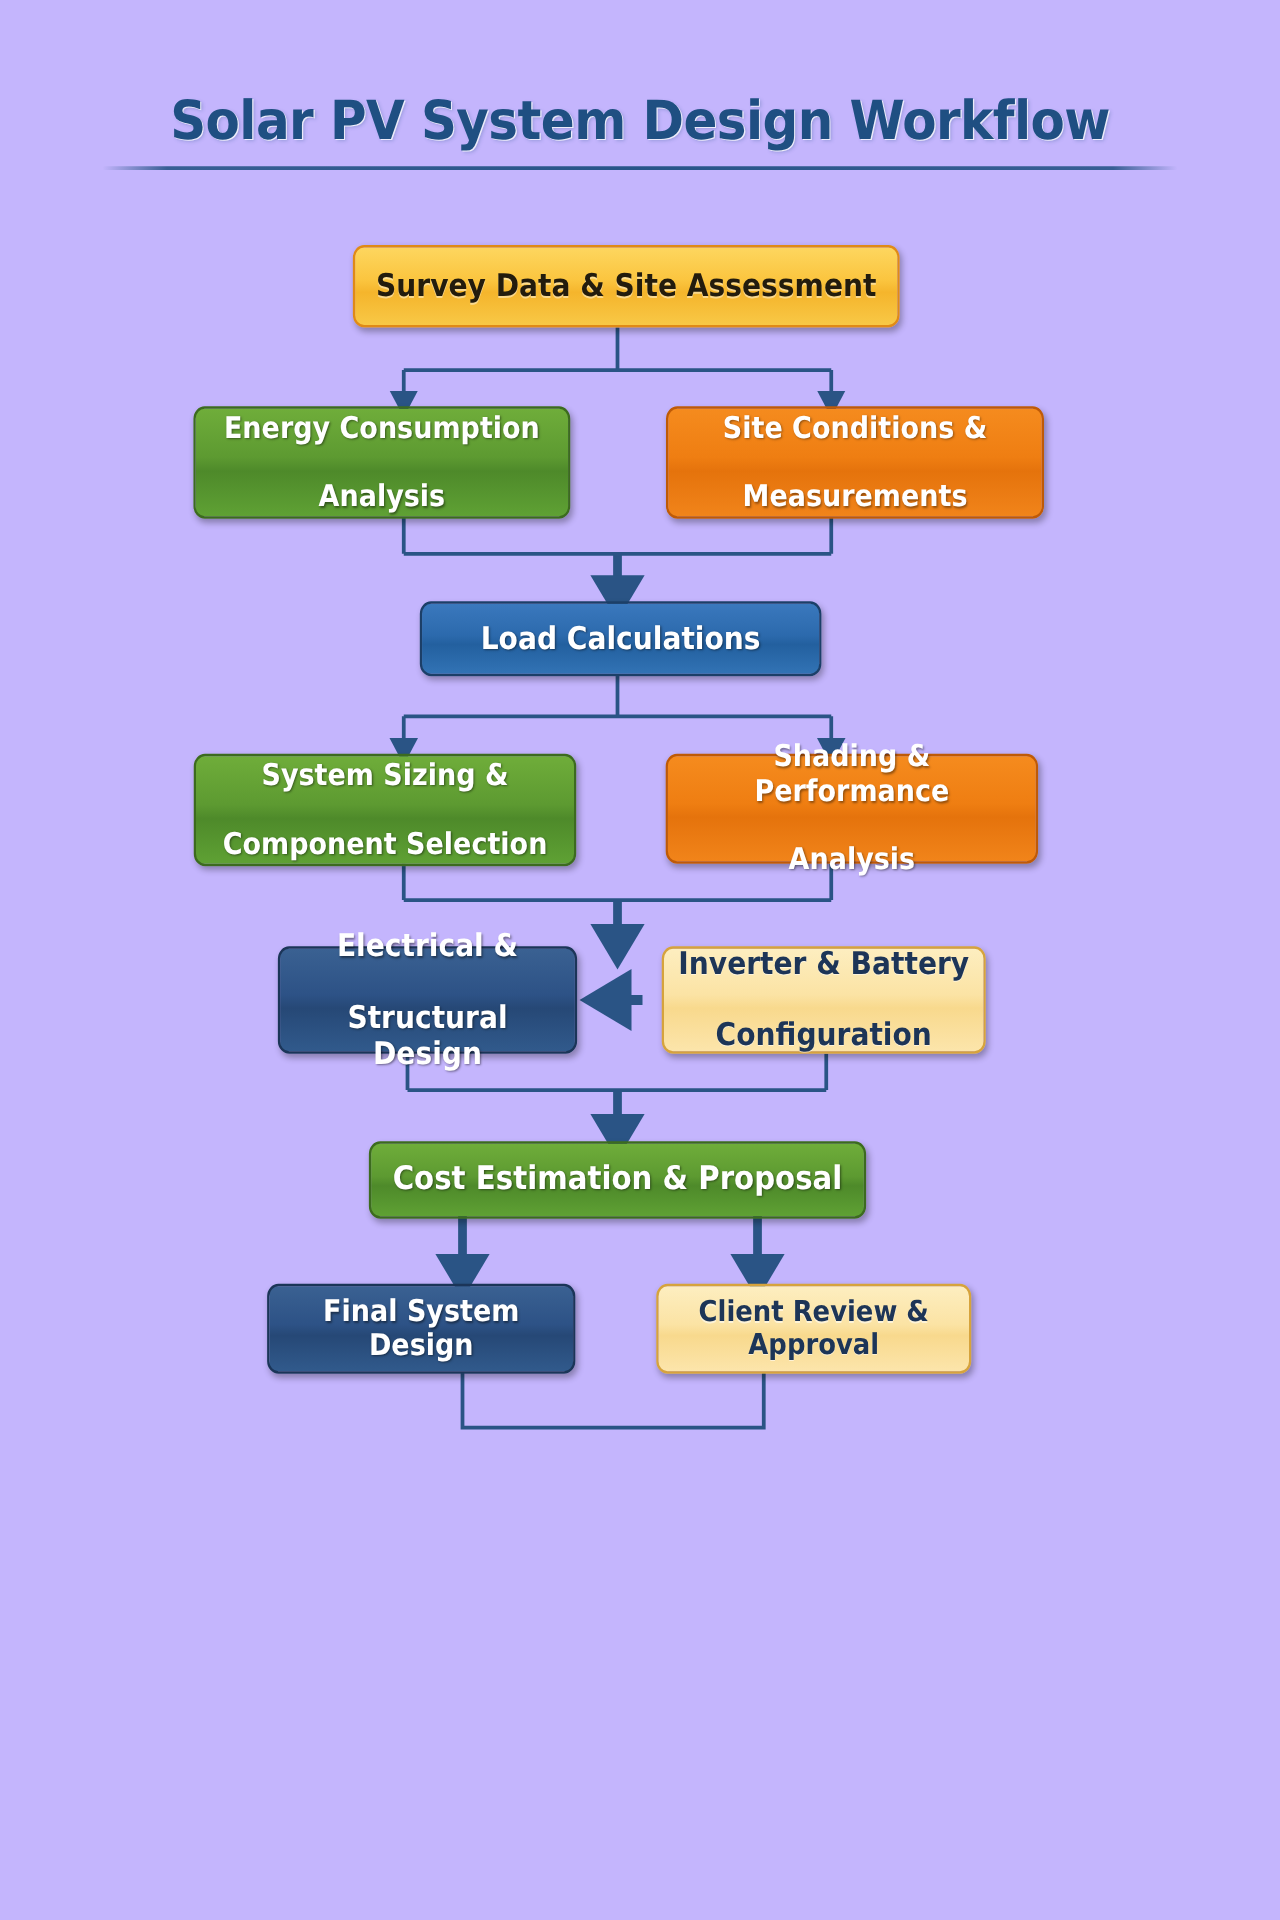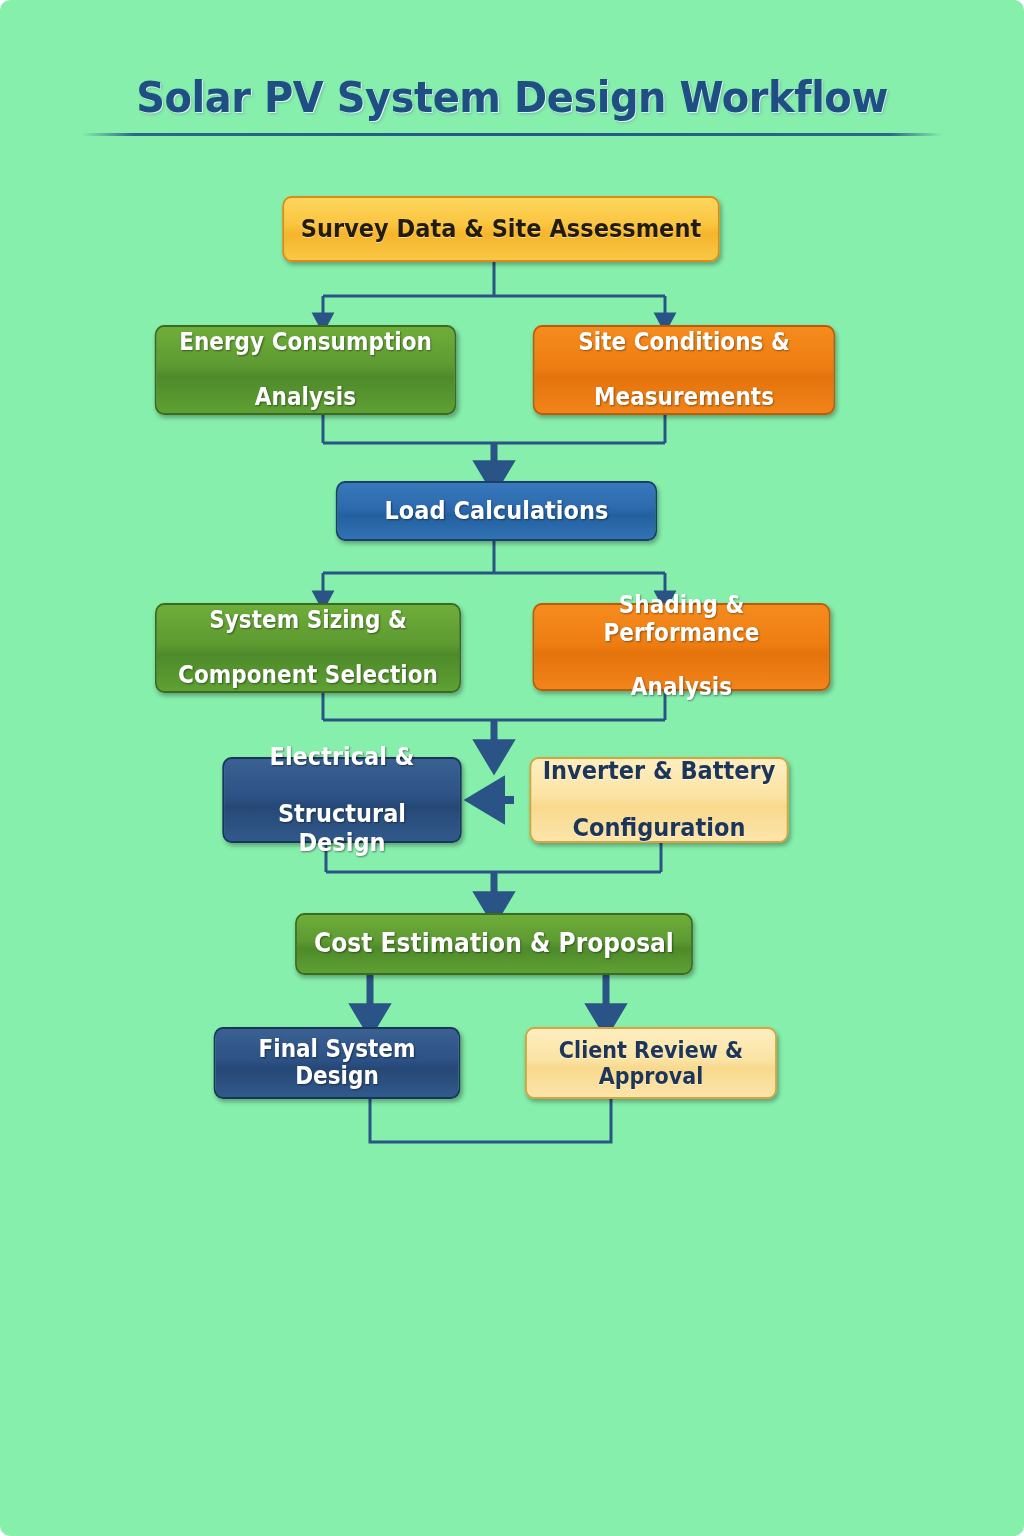--- a/index.html
+++ b/index.html
@@ -2,21 +2,21 @@
 <html><head>
 <meta charset="utf-8">
 <style>
   html,body{margin:0;padding:0;}
   body{
     width:1024px;height:1536px;
     background:#ffffff;
     font-family:"Liberation Sans", sans-serif;
     overflow:hidden;
   }
-  #page{position:relative;width:1024px;height:1536px;background:#86efac;border-radius:10px;}
+  #page{position:relative;width:1024px;height:1536px;background:#c4b5fd;}
 
   
   .title{
     position:absolute;left:0;top:72px;width:1024px;
     text-align:center;
     font-family:"DejaVu Sans","Liberation Sans",sans-serif;
     font-weight:bold;
     font-size:43px;
     letter-spacing:-0.5px;
     color:#1f4f82;

